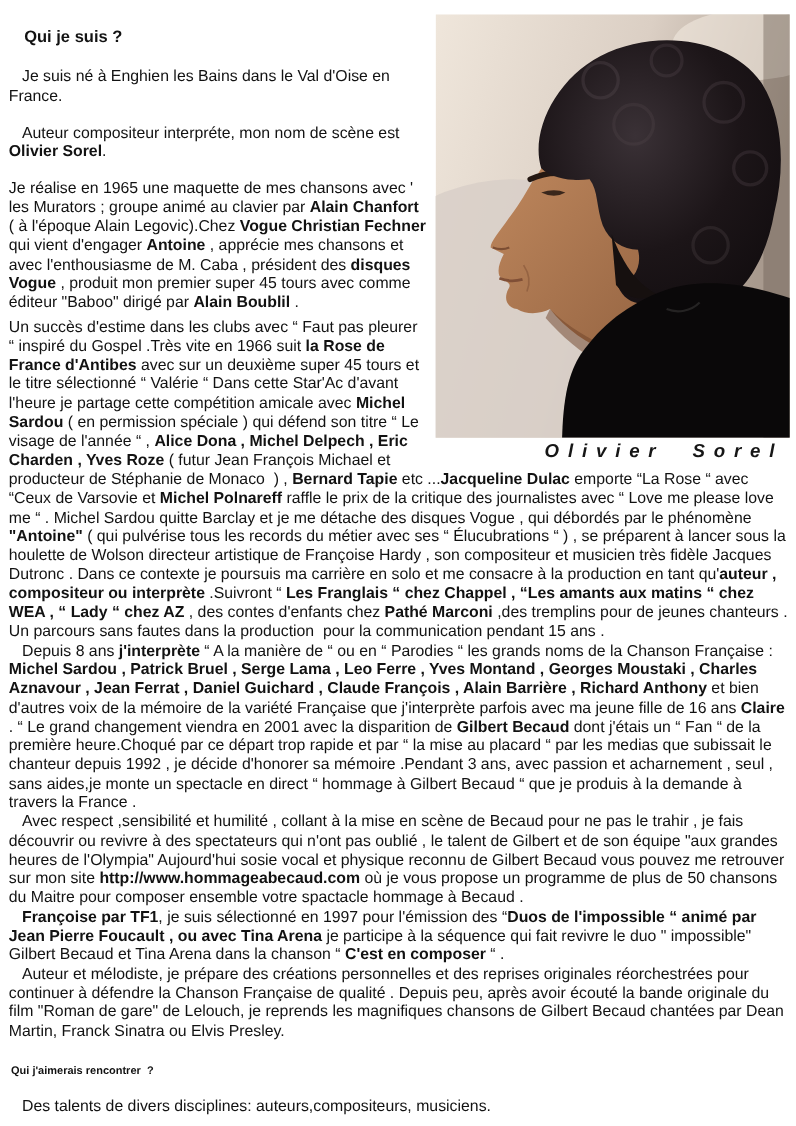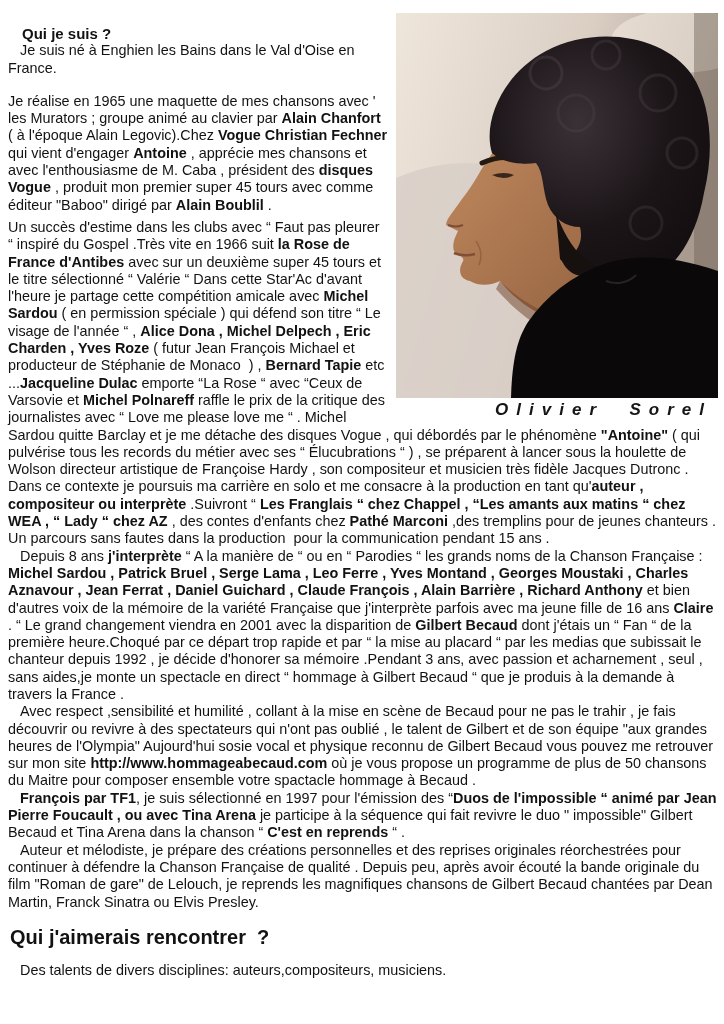--- a/index.html
+++ b/index.html
@@ -3,22 +3,22 @@
 <meta charset="utf-8">
 <style>
   html,body{margin:0;padding:0;background:#ffffff;}
   body{width:724px;font-family:"Liberation Sans",sans-serif;color:#121212;}
   .page{padding:13px 6px 12px 8px;font-size:14.4px;line-height:17.3px;}
   .photo-block{float:right;width:322px;margin:0 0 6px 8px;}
   .photo-block svg{display:block;}
   .caption{margin-top:3px;text-align:right;padding-right:6px;
            font-style:italic;font-weight:bold;font-size:17px;
            letter-spacing:8px;white-space:pre-wrap;color:#161616;}
-  .h{font-size:15px;font-weight:bold;margin:12px 0 0;padding-left:14px;white-space:pre-wrap;}
-  .h2{font-size:20px;font-weight:bold;margin:18px 0 16px;padding-left:2px;white-space:pre-wrap;}
+  .h{font-size:15px;font-weight:bold;margin:12px 0 20px;padding-left:14px;white-space:pre-wrap;}
+  .h2{font-size:10px;font-weight:bold;margin:18px 0 16px;padding-left:2px;white-space:pre-wrap;}
   .t{margin:0;white-space:pre-wrap;}
   .mb{margin-bottom:16px;}
   .mbs{margin-bottom:5px;}
   .t b{font-weight:bold;}
   .t .u{}
 </style>
 </head>
 <body>
 
 <div class="page">
@@ -66,24 +66,25 @@
 
       <path d="M 322 258 C 275 242 238 241 208 251 C 175 263 150 283 132 309 C 121 326 116 348 115 385 L 322 385 Z" fill="#0a0809"></path>
       <path d="M 240 262 C 232 270 220 272 210 268" stroke="#2c2a2b" stroke-width="2" fill="none" opacity="0.8"></path>
     </svg>
     <div class="caption">Olivier  Sorel</div>
   </aside>
 
   <h1 class="h">Qui je suis ?</h1>
 
   <p class="t mb"><span>   Je suis né à Enghien les Bains dans le Val d'Oise en France.</span></p>
+  <p class="t mb"><span>   Auteur compositeur interpréte, mon nom de scène est </span><b>Olivier Sorel</b><span>.</span></p>
   <p class="t mbs"><span>Je réalise en 1965 une maquette de mes chansons avec ' les Murators ; groupe animé au clavier par </span><b>Alain Chanfort</b><span> ( à l'époque Alain Legovic).Chez </span><b>Vogue Christian Fechner</b><span> qui vient d'engager </span><b>Antoine</b><span> , apprécie mes chansons et avec l'enthousiasme de M. Caba , président des </span><b>disques Vogue</b><span> , produit mon premier super 45 tours avec comme éditeur "Baboo" dirigé par </span><b>Alain Boublil</b><span> .</span></p>
   <p class="t"><span>Un succès d'estime dans les clubs avec “ Faut pas pleurer “ inspiré du Gospel .Très vite en 1966 suit </span><b>la Rose de France d'Antibes</b><span> avec sur un deuxième super 45 tours et le titre sélectionné “ Valérie “ Dans cette Star'Ac d'avant l'heure je partage cette compétition amicale avec </span><b>Michel Sardou</b><span> ( en permission spéciale ) qui défend son titre “ Le visage de l'année “ , </span><b>Alice Dona , Michel Delpech , Eric Charden , Yves Roze</b><span> ( futur Jean François Michael et producteur de Stéphanie de Monaco  ) , </span><b>Bernard Tapie</b><span> etc ...</span><b>Jacqueline Dulac</b><span> emporte “La Rose “ avec “Ceux de Varsovie et </span><b>Michel Polnareff</b><span> raffle le prix de la critique des journalistes avec “ Love me please love me “ . Michel Sardou quitte Barclay et je me détache des disques Vogue , qui débordés par le phénomène </span><b>"Antoine"</b><span> ( qui pulvérise tous les records du métier avec ses “ Élucubrations “ ) , se préparent à lancer sous la houlette de Wolson directeur artistique de Françoise Hardy , son compositeur et musicien très fidèle Jacques Dutronc . Dans ce contexte je poursuis ma carrière en solo et me consacre à la production en tant qu'</span><b>auteur , compositeur ou interprète</b><span> .Suivront “ </span><b>Les Franglais “ chez Chappel , “Les amants aux matins “ chez WEA , “ Lady “ chez AZ</b><span> , des contes d'enfants chez </span><b>Pathé Marconi</b><span> ,des tremplins pour de jeunes chanteurs . </span><span class="u">Un parcours</span><span> sans fautes </span><span class="u">dans la production  pour la communication pendant 15 ans</span><span> .</span></p>
   <p class="t"><span>   Depuis 8 ans </span><b>j'interprète</b><span> “ A la manière de “ ou en “ Parodies “ les grands noms de la Chanson Française : </span><b>Michel Sardou , Patrick Bruel , Serge Lama , Leo Ferre , Yves Montand , Georges Moustaki , Charles Aznavour , Jean Ferrat , Daniel Guichard , Claude François , Alain Barrière , Richard Anthony</b><span> et bien d'autres voix de la mémoire de la variété Française que j'interprète parfois avec ma jeune fille de 16 ans </span><b>Claire</b><span> . “ Le grand changement viendra en 2001 avec la disparition de </span><b>Gilbert Becaud</b><span> dont j'étais un “ Fan “ de la première heure.Choqué par ce départ trop rapide et par “ </span><span class="u">la mise au placard “ par les medias que subissait le chanteur depuis 1992 </span><span>, je décide d'honorer sa mémoire .Pendant 3 ans, avec passion et acharnement , seul , sans aides,je monte un spectacle en direct “ hommage à Gilbert Becaud “ que je produis à la demande à travers la France .</span></p>
   <p class="t"><span>   Avec respect ,sensibilité et humilité , collant à la mise en scène de Becaud pour ne pas le trahir , je fais découvrir ou revivre à des spectateurs qui n'ont pas oublié , le talent de Gilbert et de son équipe "aux grandes heures de l'Olympia" Aujourd'hui sosie vocal et physique reconnu de Gilbert Becaud vous pouvez me retrouver sur mon site </span><b>http://www.hommageabecaud.com</b><span> où je vous propose un programme de plus de 50 chansons du Maitre pour composer ensemble votre spactacle hommage à Becaud .</span></p>
-  <p class="t"><span>   </span><b>François par TF1</b><span>, je suis sélectionné en 1997 pour l'émission des “</span><b>Duos de l'impossible “ animé par Jean Pierre Foucault , ou avec Tina Arena</b><span> je participe à la séquence qui fait revivre le duo " impossible" Gilbert Becaud et Tina Arena dans la chanson “ </span><b>C'est en reprends</b><span> “ .</span></p>
+  <p class="t"><span>   </span><b>Françoise par TF1</b><span>, je suis sélectionné en 1997 pour l'émission des “</span><b>Duos de l'impossible “ animé par Jean Pierre Foucault , ou avec Tina Arena</b><span> je participe à la séquence qui fait revivre le duo " impossible" Gilbert Becaud et Tina Arena dans la chanson “ </span><b>C'est en composer</b><span> “ .</span></p>
   <p class="t"><span>   Auteur et mélodiste, je prépare des créations personnelles et des reprises originales réorchestrées pour continuer à défendre la Chanson Française de qualité . </span><span class="u">Depuis peu, après avoir écouté la bande originale du film "Roman de gare" de Lelouch, je reprends les magnifiques chansons de Gilbert Becaud chantées par Dean Martin, Franck Sinatra ou Elvis Presley.</span></p>
 
   <h2 class="h2">Qui j'aimerais rencontrer  ?</h2>
 
   <p class="t"><span>   Des talents de divers disciplines: auteurs,compositeurs, musiciens.</span></p>
 
 </div>
 
 </body></html>

